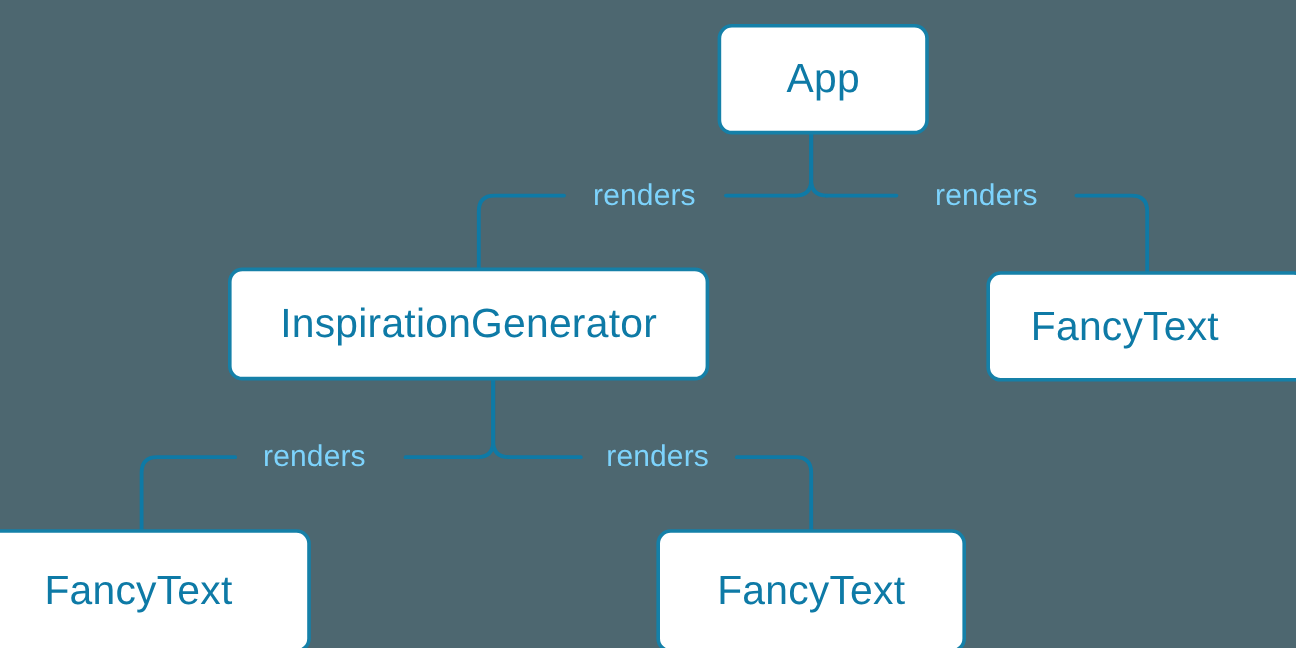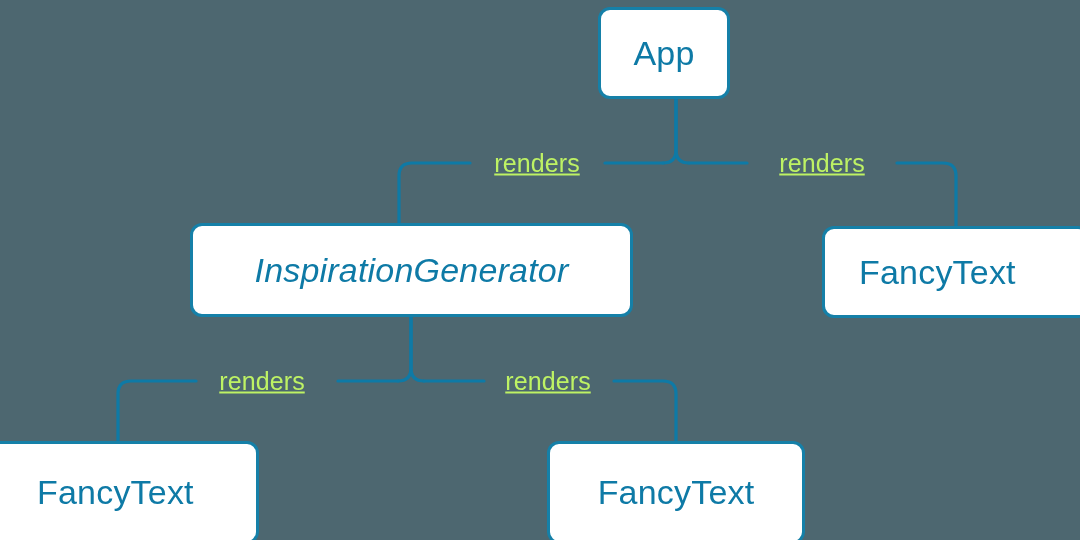--- a/index.html
+++ b/index.html
@@ -36,33 +36,32 @@
     align-items: center;
     justify-content: center;
     color: #0e7aa6;
     font-family: "Liberation Sans", sans-serif;
     font-weight: 400;
     letter-spacing: 0.2px;
     white-space: nowrap;
   }
   .node-app {
     left: 598px;
-    top: 7px;
-    width: 132px;
+    top: 20px;
+    width: 176px;
     height: 92px;
     font-size: 34px;
     justify-content: center;
   }
   .node-inspiration {
     left: 190px;
     top: 223px;
-    width: 443px;
+    width: 401px;
     height: 94px;
     font-size: 34px;
-    font-style: italic;
   }
   .node-fancytext-right {
     left: 822px;
     top: 226px;
     width: 268px;
     height: 92px;
     font-size: 34px;
     justify-content: flex-start;
     padding-left: 34px;
   }
@@ -77,28 +76,27 @@
   }
   .node-copyright {
     left: 547px;
     top: 441px;
     width: 258px;
     height: 103px;
     font-size: 34px;
   }
   .edge-label {
     position: absolute;
-    color: #bef264;
+    color: #7dd3fc;
     font-family: "Liberation Sans", sans-serif;
     font-size: 25px;
     font-weight: 400;
     white-space: nowrap;
     transform: translate(-50%, -50%);
     letter-spacing: 0.1px;
-    text-decoration: underline;
   }
   .label-app-left   { left: 537px; top: 163px; }
   .label-app-right  { left: 822px; top: 163px; }
   .label-ins-left   { left: 262px; top: 381px; }
   .label-ins-right  { left: 548px; top: 381px; }
 </style>
 </head>
 <body>
 
 <div id="diagram-root">

